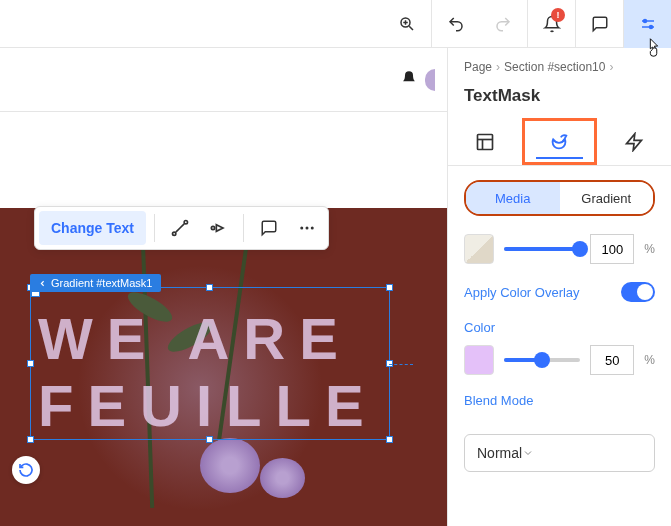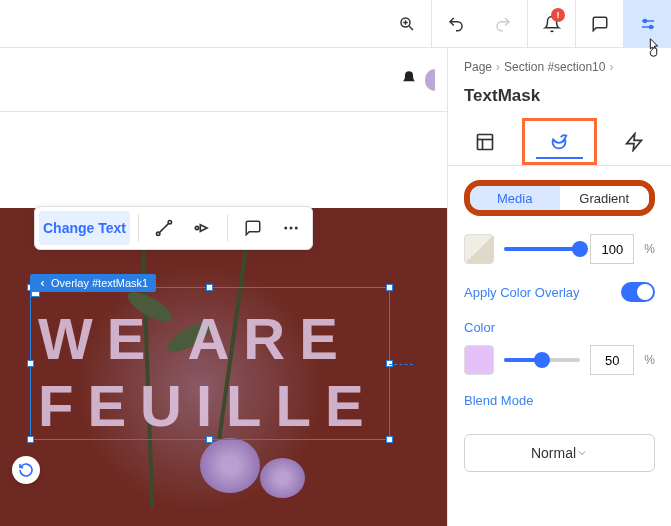--- a/index.html
+++ b/index.html
@@ -20,21 +20,21 @@
 .flower-stem { position:absolute; width:4px; background:#3a4a2a; }
 .fs1 { left:145px; top:0; height:300px; transform:rotate(-2deg);}
 .fs2 { left:230px; top:0; height:280px; transform:rotate(8deg);}
 .flower-bloom { position:absolute; width:60px; height:55px; border-radius:50%; background: radial-gradient(circle, #b8a0d0 20%, #9070b0 80%);}
 .fb1{ left:200px; top:230px;}
 .fb2{ left:260px; top:250px; width:45px; height:40px;}
 .leaf{ position:absolute; width:50px; height:18px; border-radius:50%; background:#4a5a3a;}
 .lf1{left:165px; top:120px; transform:rotate(-30deg);}
 .lf2{left:125px; top:90px; transform:rotate(30deg);}
 .toolbar { position: absolute; top: 158px; left: 34px; height: 44px; background: #fff; border: 1px solid #ddd; border-radius: 6px; display: flex; align-items: center; padding: 4px; gap: 4px; box-shadow: 0 2px 8px rgba(0,0,0,0.1); z-index: 5; }
-.toolbar .primary-btn { background: #e7f0ff; color: #3370ff; font-weight: 600; font-size: 14px; border: none; border-radius: 4px; height: 34px; padding: 0 4px; cursor: pointer; }
+.toolbar .primary-btn { background: #e7f0ff; color: #3370ff; font-weight: 600; font-size: 14px; border: none; border-radius: 4px; height: 34px; padding: 0 12px; cursor: pointer; }
 .toolbar .divider { width: 1px; height: 28px; background: #e0e0e0; margin: 0 4px; }
 .toolbar .icon-btn { width: 34px; height: 34px; display: flex; align-items: center; justify-content: center; cursor: pointer; border-radius: 4px; }
 .sel-label { position: absolute; top: 66px; left: 30px; background: #2a7de1; color: #fff; font-size: 11px; padding: 3px 8px; border-radius: 2px; display: flex; align-items: center; gap: 4px; z-index: 6; }
 .selection-box { position: absolute; top: 79px; left: 30px; width: 360px; height: 153px; border: 1px solid #2a7de1; z-index: 5; }
 .selection-box::before, .selection-box::after, .sh { content:''; position:absolute; width:7px; height:7px; background:#fff; border:1px solid #2a7de1; }
 .sh-tl{top:-4px;left:-4px;} .sh-tr{top:-4px;right:-4px;}
 .sh-bl{bottom:-4px;left:-4px;} .sh-br{bottom:-4px;right:-4px;}
 .sh-ml{top:50%;left:-4px;margin-top:-4px;} .sh-mr{top:50%;right:-4px;margin-top:-4px;}
 .sh-mt{left:50%;top:-4px;margin-left:-4px;} .sh-mb{left:50%;bottom:-4px;margin-left:-4px;}
 .guide-h { position:absolute; top:50%; right:-24px; width:24px; border-top:1px dashed #2a7de1;}
@@ -43,36 +43,36 @@
 .panel { width: 224px; border-left: 1px solid #e5e5e5; background: #fff; overflow-y: auto; font-size: 13px; color: #333; }
 .breadcrumb { padding: 12px 16px 8px; display: flex; align-items: center; gap: 4px; font-size: 12px; color: #666; }
 .breadcrumb .chev { color: #aaa; }
 .panel-title { font-size: 17px; font-weight: 700; padding: 4px 16px 12px; }
 .panel-tabs { display: flex; height: 48px; border-bottom: 1px solid #e5e5e5; }
 .panel-tab { flex: 1; display: flex; align-items: center; justify-content: center; cursor: pointer; position: relative; }
 .panel-tab.active-highlight { box-shadow: inset 0 0 0 3px #ff6b35; }
 .panel-tab .underline { position:absolute; bottom:6px; left:14px; right:14px; height:2px; background:#3370ff; }
 .section-header { height: 40px; display: flex; align-items: center; justify-content: space-between; padding: 0 16px; font-weight: 600; font-size: 14px; background:#f5f5f5; }
 .section-body { padding: 14px 16px; display: flex; flex-direction: column; gap: 18px; }
-.seg-control { display: flex; border: 6px solid #c2410c; border-radius: 16px; overflow: hidden; height: 36px; }
+.seg-control { display: flex; border: 2px solid #c2410c; border-radius: 16px; overflow: hidden; height: 36px; }
 .seg-control button { flex: 1; border: none; background: #fff; font-size: 13px; cursor: pointer; color:#333; }
 .seg-control button.active { background: #d9e7ff; color: #3370ff; font-weight: 500; }
 .row { display: flex; align-items: center; gap: 10px; }
 .thumb-box { width: 30px; height: 30px; border: 1px solid #ddd; border-radius: 4px; background: linear-gradient(135deg,#f0ede4 50%,#e0d8c8 50%); flex-shrink:0;}
 .slider { flex: 1; height: 4px; background: #d0d0d0; border-radius: 2px; position: relative; }
 .slider .fill { position: absolute; left: 0; top: 0; height: 100%; background: #3370ff; border-radius: 2px; }
 .slider .knob { position: absolute; top: 50%; width: 16px; height: 16px; border-radius: 50%; background: #3370ff; transform: translate(-50%,-50%); }
 .num-input { width: 44px; height: 30px; border: 1px solid #d0d0d0; border-radius: 0; text-align: center; font-size: 13px; }
 .pct { font-size: 12px; color: #888; }
 .row-between { display:flex; justify-content:space-between; align-items:center; }
 .toggle { width: 34px; height: 20px; border-radius: 10px; background: #3370ff; position: relative; cursor:pointer;}
 .toggle::after { content:''; position:absolute; right:2px; top:2px; width:16px; height:16px; border-radius:50%; background:#fff; }
 .label { font-size: 13px; color: #3b82f6; }
 .color-swatch { width: 30px; height: 30px; border: 1px solid #ddd; border-radius: 4px; background: #e4c1f9; }
-.select { height: 38px; border: 1px solid #d0d0d0; border-radius: 6px; display: flex; align-items: center; justify-content: center; padding: 0 12px; font-size: 14px; cursor:pointer;}
+.select { height: 38px; border: 1px solid #d0d0d0; border-radius: 6px; display: flex; align-items: center; justify-content: flex-start; padding: 0 12px; font-size: 14px; cursor:pointer;}
 </style>
 </head>
 <body>
 
 <div class="topbar">
   <div class="tb-cell noborder">
     <svg width="18" height="18" viewBox="0 0 24 24" fill="none" stroke="#333" stroke-width="2">
         <circle cx="10" cy="10" r="6"></circle>
         <line x1="15" y1="15" x2="20" y2="20"></line>
         <line x1="7" y1="10" x2="13" y2="10"></line>
@@ -166,21 +166,21 @@
       <div class="flower-stem fs2"></div>
       <div class="leaf lf1"></div>
       <div class="leaf lf2"></div>
       <div class="flower-bloom fb1"></div>
       <div class="flower-bloom fb2"></div>
 
       <div class="sel-label">
         <svg width="9" height="9" viewBox="0 0 24 24" fill="none" stroke="#fff" stroke-width="3">
             <polyline points="15 18 9 12 15 6"></polyline>
           </svg>
-        <span>Overlay #textMask1</span>
+        <span>Gradient #textMask1</span>
       </div>
       <div class="selection-box">
         <div class="sh sh-tl"></div>
           <div class="sh sh-tr"></div>
           <div class="sh sh-bl"></div>
           <div class="sh sh-br"></div>
         <div class="sh sh-ml"></div>
           <div class="sh sh-mr"></div>
           <div class="sh sh-mt"></div>
           <div class="sh sh-mb"></div>

